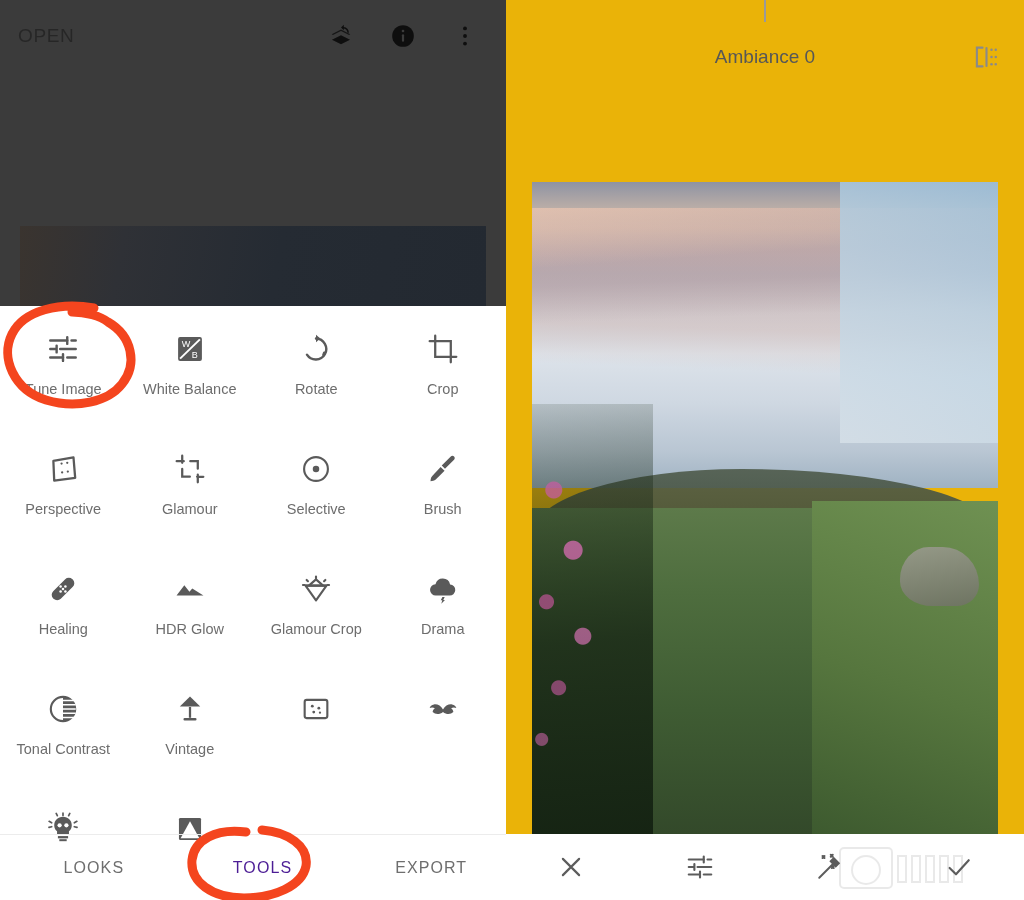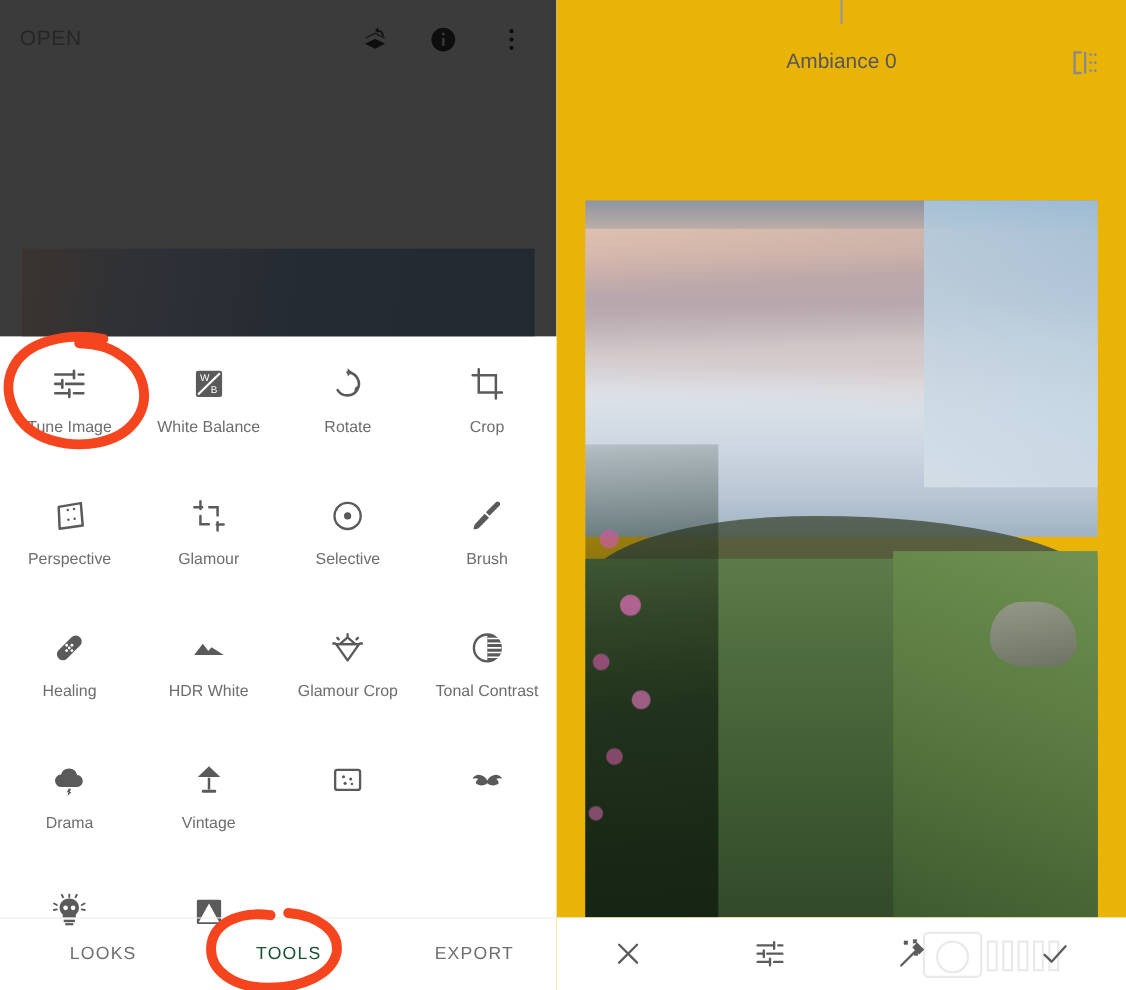--- a/index.html
+++ b/index.html
@@ -68,21 +68,21 @@
   
   .bottom-nav {
     position: absolute; left: 0; bottom: 0; width: 506px; height: 66px;
     border-top: 1px solid #ececec;
     display: flex; align-items: center;
   }
   .nav-item {
     flex: 1 1 0; text-align: center; font-size: 16px; letter-spacing: 1.1px;
     color: #6e6e6e; cursor: pointer; user-select: none; padding-left: 19px;
   }
-  .nav-item.active { color: #14532d; }
+  .nav-item.active { color: #4c1d95; }
 
   
   .annot { position: absolute; pointer-events: none; }
   .annot svg { display: block; overflow: visible; }
   .annot-tune { left: 2px; top: 300px; width: 160px; height: 125px; }
   .annot-tools { left: 186px; top: 826px; width: 132px; height: 76px; }
 
   
   .right-panel {
     position: relative; width: 518px; height: 900px;
@@ -327,56 +327,56 @@
           </span>
           <span class="tool-label">Healing</span>
         </div>
 
         <div class="tool-cell">
           <span class="tool-icon">
             <svg viewBox="0 0 24 24" fill="currentColor">
               <path d="M2.5 16.5 8 9.4l3.6 4.6 2-2.4 7.9 4.9z"></path>
             </svg>
           </span>
-          <span class="tool-label">HDR White</span>
+          <span class="tool-label">HDR Glow</span>
         </div>
 
         <div class="tool-cell">
           <span class="tool-icon">
             <svg viewBox="0 0 24 24" fill="none" stroke="currentColor" stroke-width="1.5" stroke-linejoin="round">
               <path d="M4.6 9.6h14.8L12 20z"></path>
                 <path d="M4.6 9.6h14.8"></path>
               <path d="M7 9.6 12 5.2l5 4.4"></path>
               <path d="M12 3.2v1.2M5.4 5.6l.9.9M18.6 5.6l-.9.9M2.8 9.2h1.2M20 9.2h1.2" stroke-linecap="round"></path>
             </svg>
           </span>
           <span class="tool-label">Glamour Crop</span>
+        </div>
+
+        <div class="tool-cell">
+          <span class="tool-icon">
+            <svg viewBox="0 0 24 24" fill="currentColor">
+              <path d="M7 16.6a4 4 0 0 1-.3-8A5.3 5.3 0 0 1 17 8.8a3.9 3.9 0 0 1-.5 7.8z"></path>
+              <path d="M11.6 17.6h1.6l-1 2.2h1.2l-2.6 2.6.7-2.4h-1.1z"></path>
+            </svg>
+          </span>
+          <span class="tool-label">Drama</span>
         </div>
 
         <div class="tool-cell">
           <span class="tool-icon">
             <svg viewBox="0 0 24 24">
               <circle cx="12" cy="12" r="8.6" fill="none" stroke="currentColor" stroke-width="1.5"></circle>
               <path d="M12 3.4a8.6 8.6 0 0 1 0 17.2z" fill="currentColor"></path>
               <g stroke="#fff" stroke-width="1">
                   <path d="M12 6h8M12 9h9M12 12h9M12 15h9M12 18h8"></path>
                 </g>
             </svg>
           </span>
           <span class="tool-label">Tonal Contrast</span>
-        </div>
-
-        <div class="tool-cell">
-          <span class="tool-icon">
-            <svg viewBox="0 0 24 24" fill="currentColor">
-              <path d="M7 16.6a4 4 0 0 1-.3-8A5.3 5.3 0 0 1 17 8.8a3.9 3.9 0 0 1-.5 7.8z"></path>
-              <path d="M11.6 17.6h1.6l-1 2.2h1.2l-2.6 2.6.7-2.4h-1.1z"></path>
-            </svg>
-          </span>
-          <span class="tool-label">Drama</span>
         </div>
 
         <div class="tool-cell">
           <span class="tool-icon">
             <svg viewBox="0 0 24 24" fill="currentColor">
               <path d="M12 3.2 4.8 10.2h14.4z"></path>
               <rect x="11.2" y="10.6" width="1.6" height="7.6"></rect>
               <rect x="7.4" y="18.4" width="9.2" height="1.8" rx=".8"></rect>
             </svg>
           </span>

